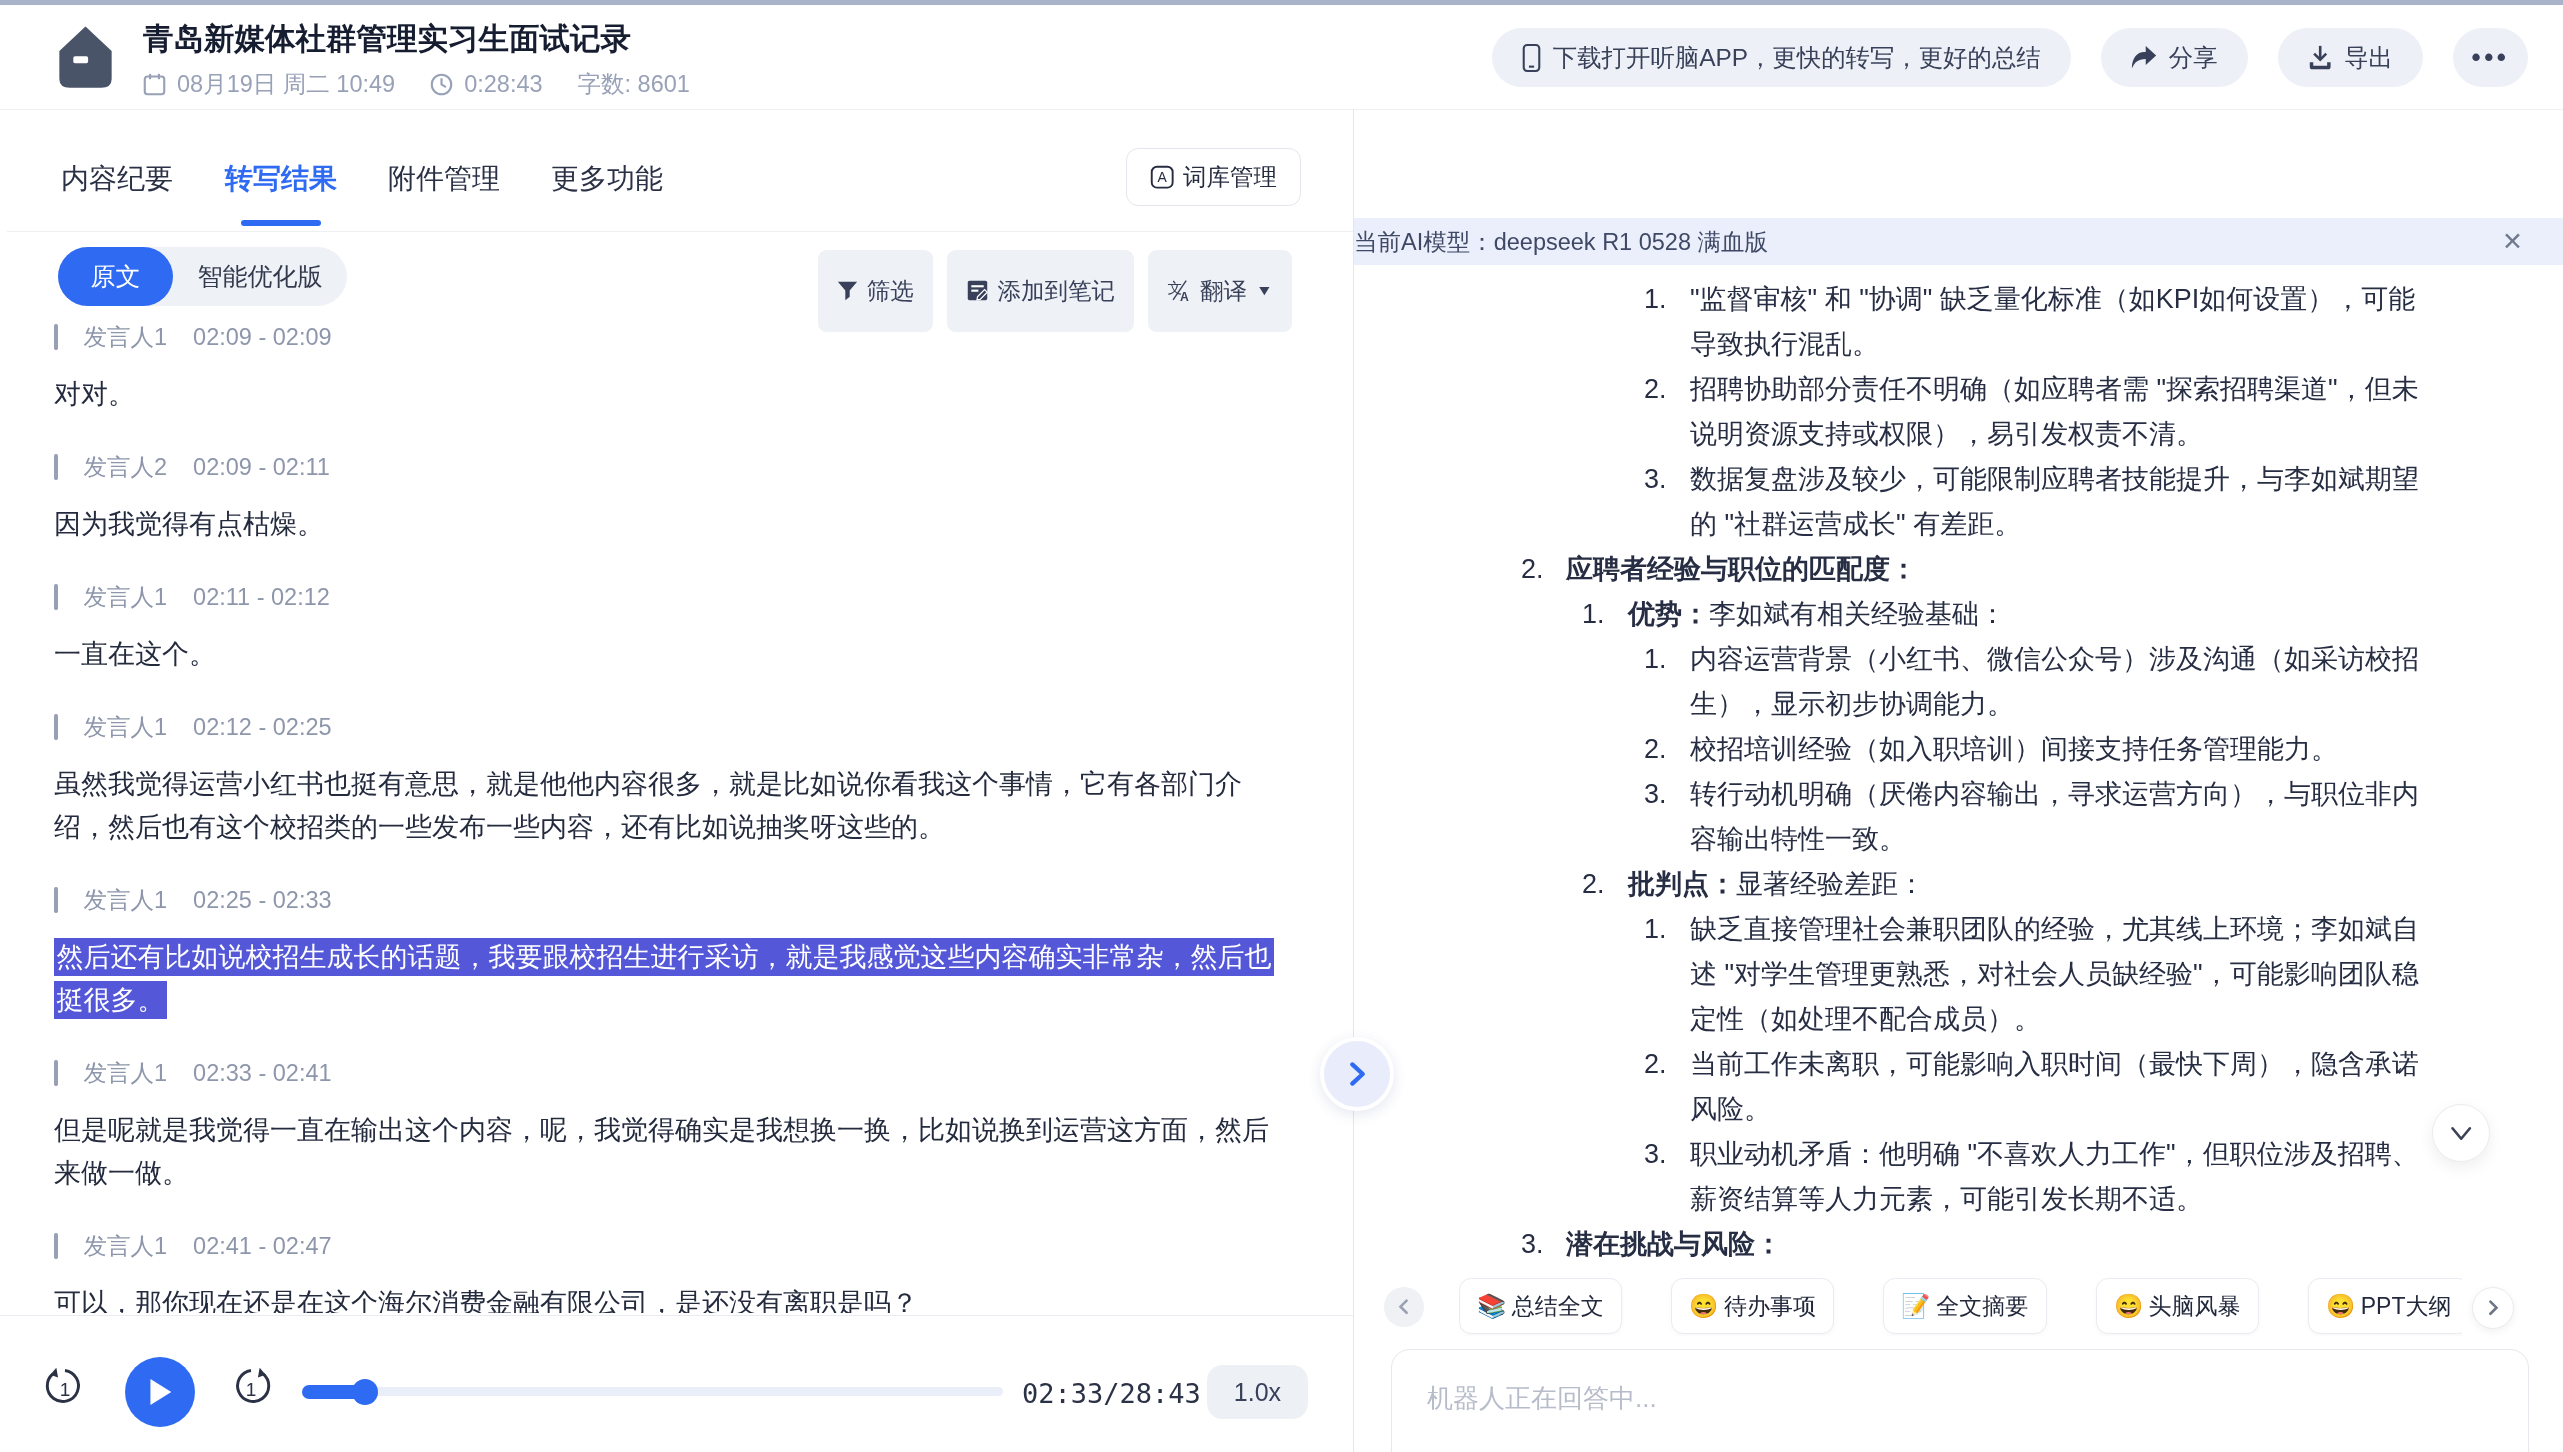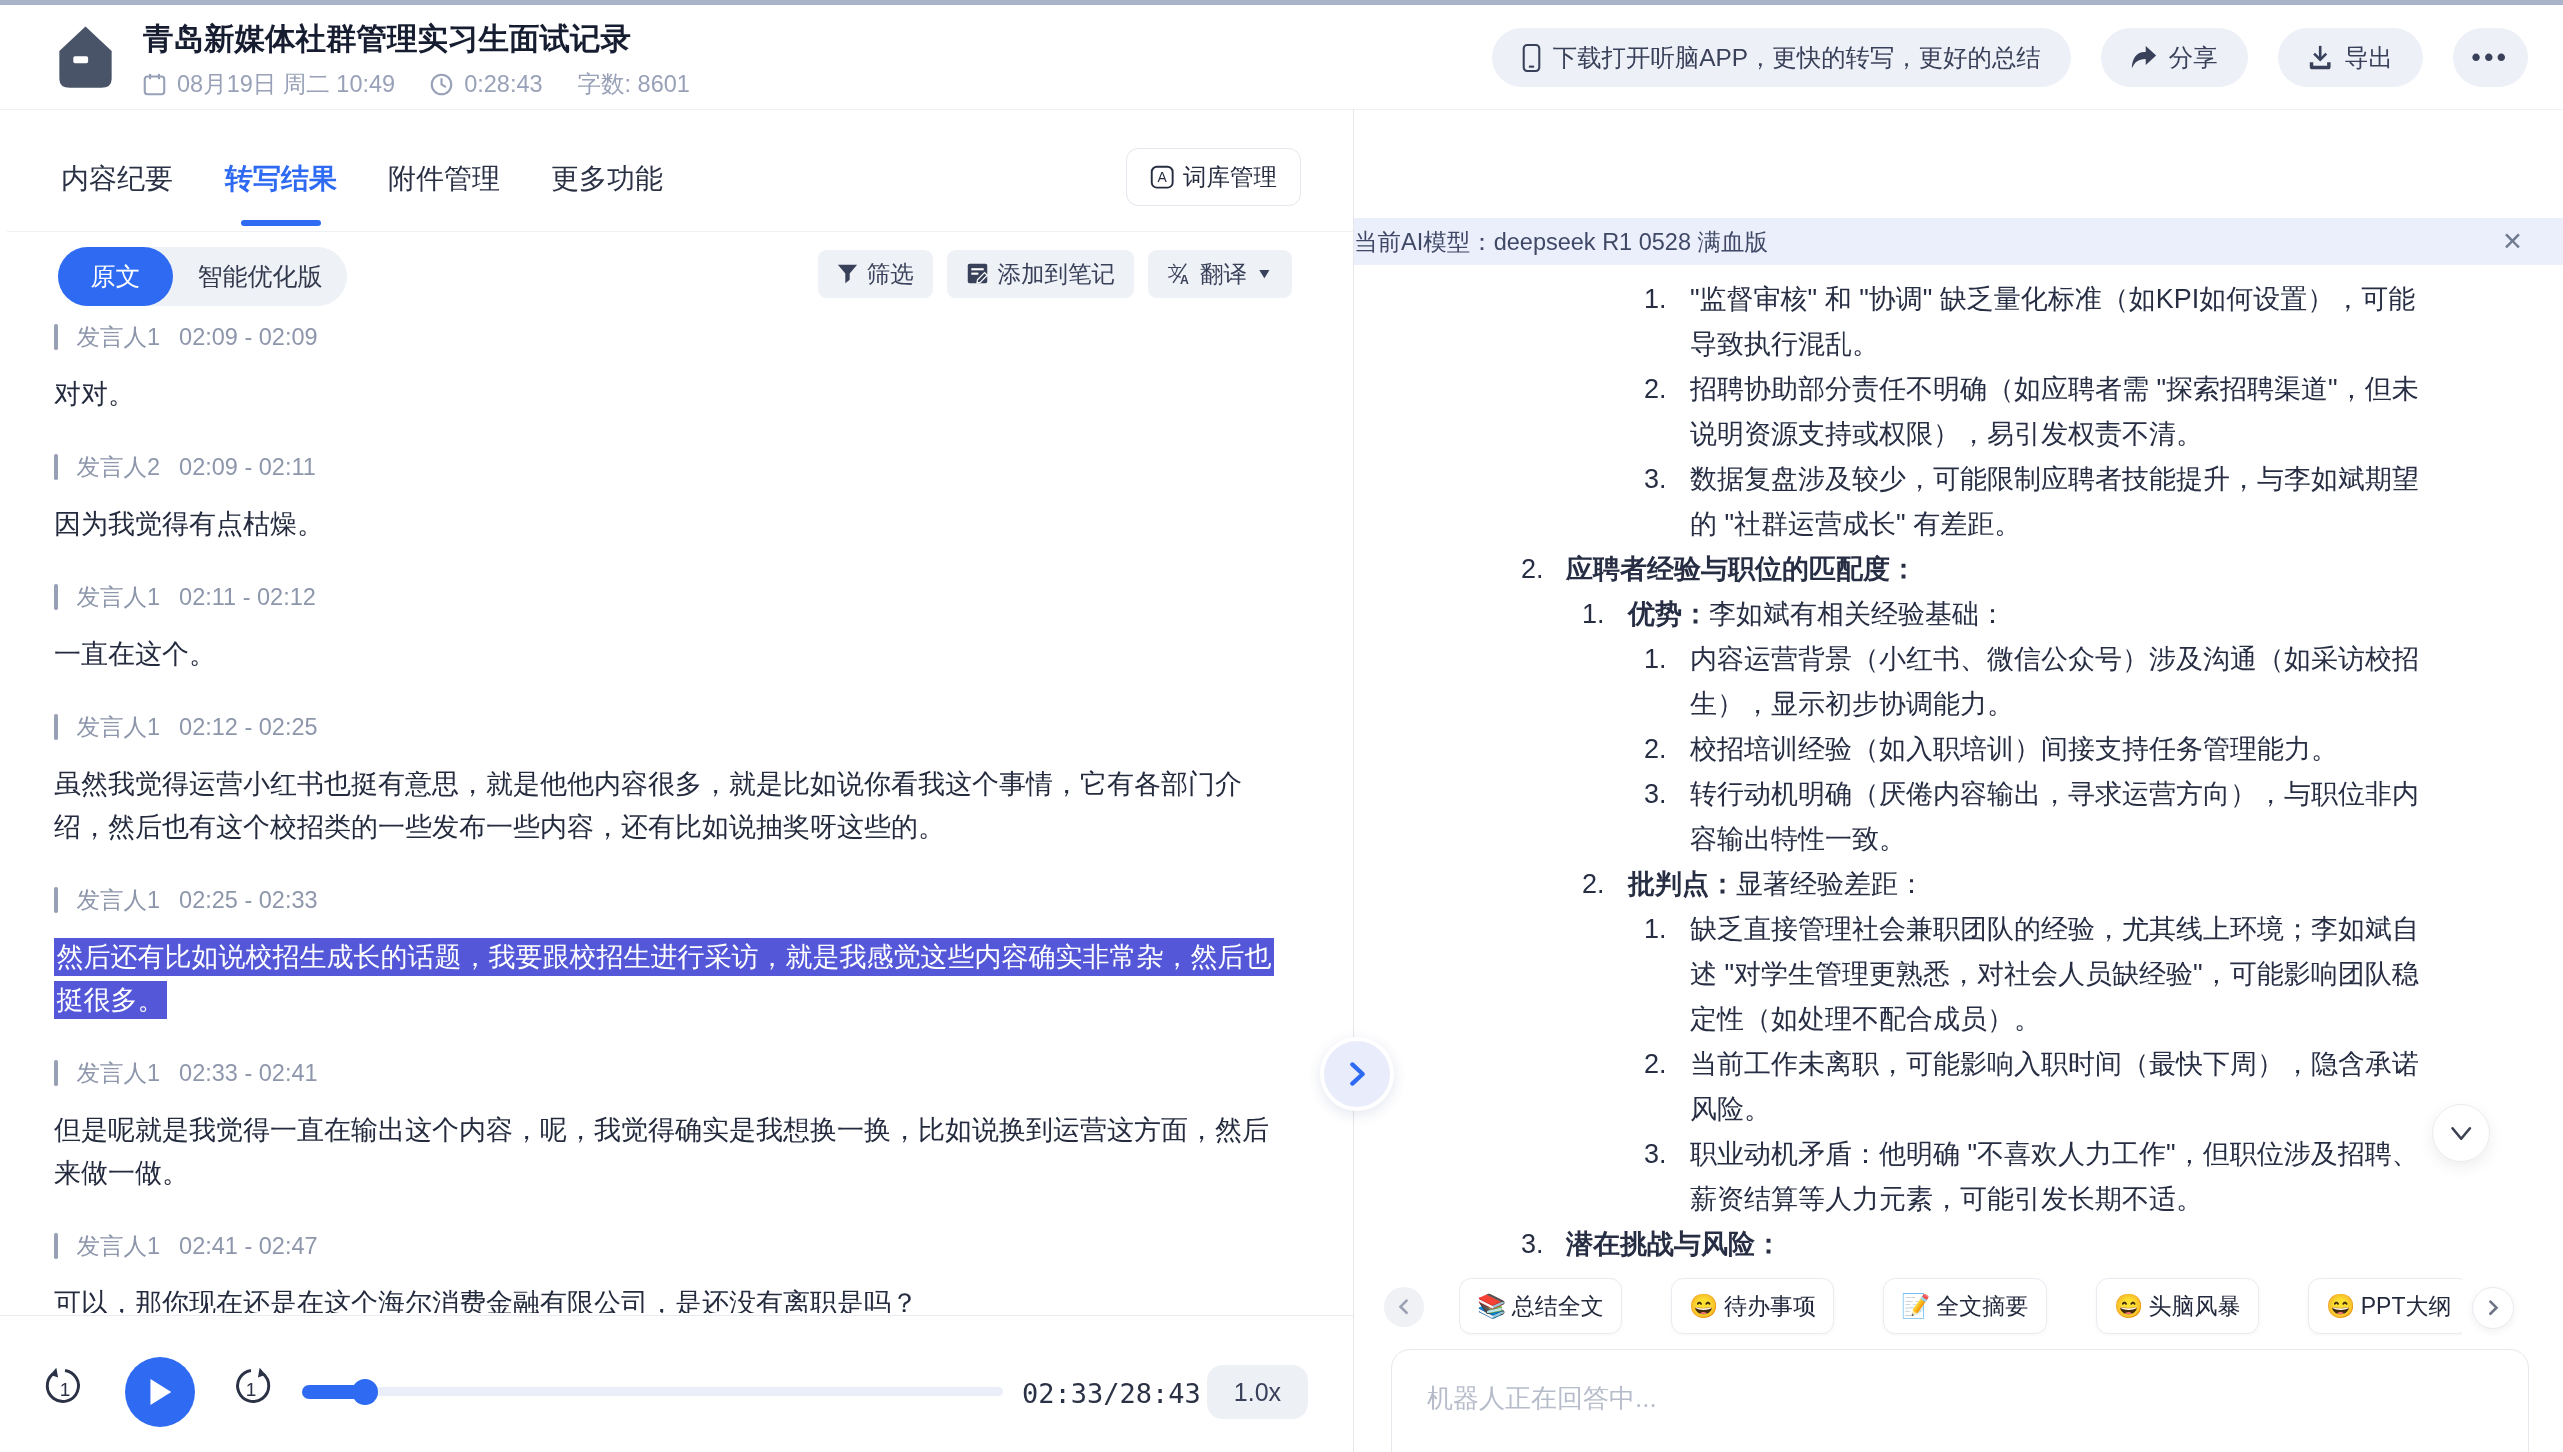--- a/index.html
+++ b/index.html
@@ -27,28 +27,28 @@
   .vocab-btn{position:absolute;left:1119px;top:26px;width:173px;height:56px;border:0.9px solid #e3e6ec;border-radius:12.2px;
              display:flex;align-items:center;justify-content:center;gap:8.7px;font-size:23.5px;color:#262d40;background:#fff;}
 
   
   .controls{position:absolute;top:247px;left:0;width:1353px;height:63px;}
   .seg{position:absolute;left:58px;top:0;height:59px;width:289px;background:#eef1f6;border-radius:30px;display:flex;align-items:center;}
   .seg .on{width:115px;height:59px;border-radius:30px;background:#2e6bf2;color:#fff;font-size:25px;
            display:flex;align-items:center;justify-content:center;}
   .seg .off{flex:1;text-align:center;font-size:25px;color:#333a4e;}
   .ctl-btns{position:absolute;right:61px;top:2.6px;display:flex;gap:14px;}
-  .ctl-btn{height:48px;background:#eef1f6;border-radius:8.7px;display:flex;align-items:center;gap:8.7px;
-           padding:0 19px;font-size:23.5px;color:#39415a;}
+  .ctl-btn{height:54px;background:#eef1f6;border-radius:8.7px;display:flex;align-items:center;gap:8.7px;
+           padding:14px 19px;font-size:23.5px;color:#39415a;}
   .chev-down-small{font-size:17.4px;color:#39415a;transform:scaleY(.8);}
 
   
   .transcript{position:absolute;left:54px;top:324px;width:1238px;height:989px;overflow:hidden;}
   .entry{margin-bottom:38px;}
-  .spk{display:flex;align-items:center;gap:19px;height:26px;margin-bottom:23px;color:#8d96ab;font-size:23.5px;}
+  .spk{display:flex;align-items:center;gap:26px;height:26px;margin-bottom:23px;color:#8d96ab;font-size:23.5px;}
   .spk .bar{width:3.5px;height:26px;background:#97a0b4;border-radius:1.7px;}
   .entry p{margin:0;font-size:27px;line-height:43px;color:#242b3e;}
   .hl{background:#5458d8;color:#fff;padding:4.4px 2.6px;-webkit-box-decoration-break:clone;box-decoration-break:clone;}
 
   
   .player{position:absolute;left:0;top:1315px;width:1353px;height:138px;background:#fff;border-top:0.9px solid #e9ebf0;}
   .p-replay{position:absolute;left:44px;top:51px;}
   .p-forward{position:absolute;left:230px;top:51px;}
   .p-play{position:absolute;left:125px;top:41px;width:70px;height:70px;border-radius:50%;background:#2e6bf2;
           display:flex;align-items:center;justify-content:center;}

